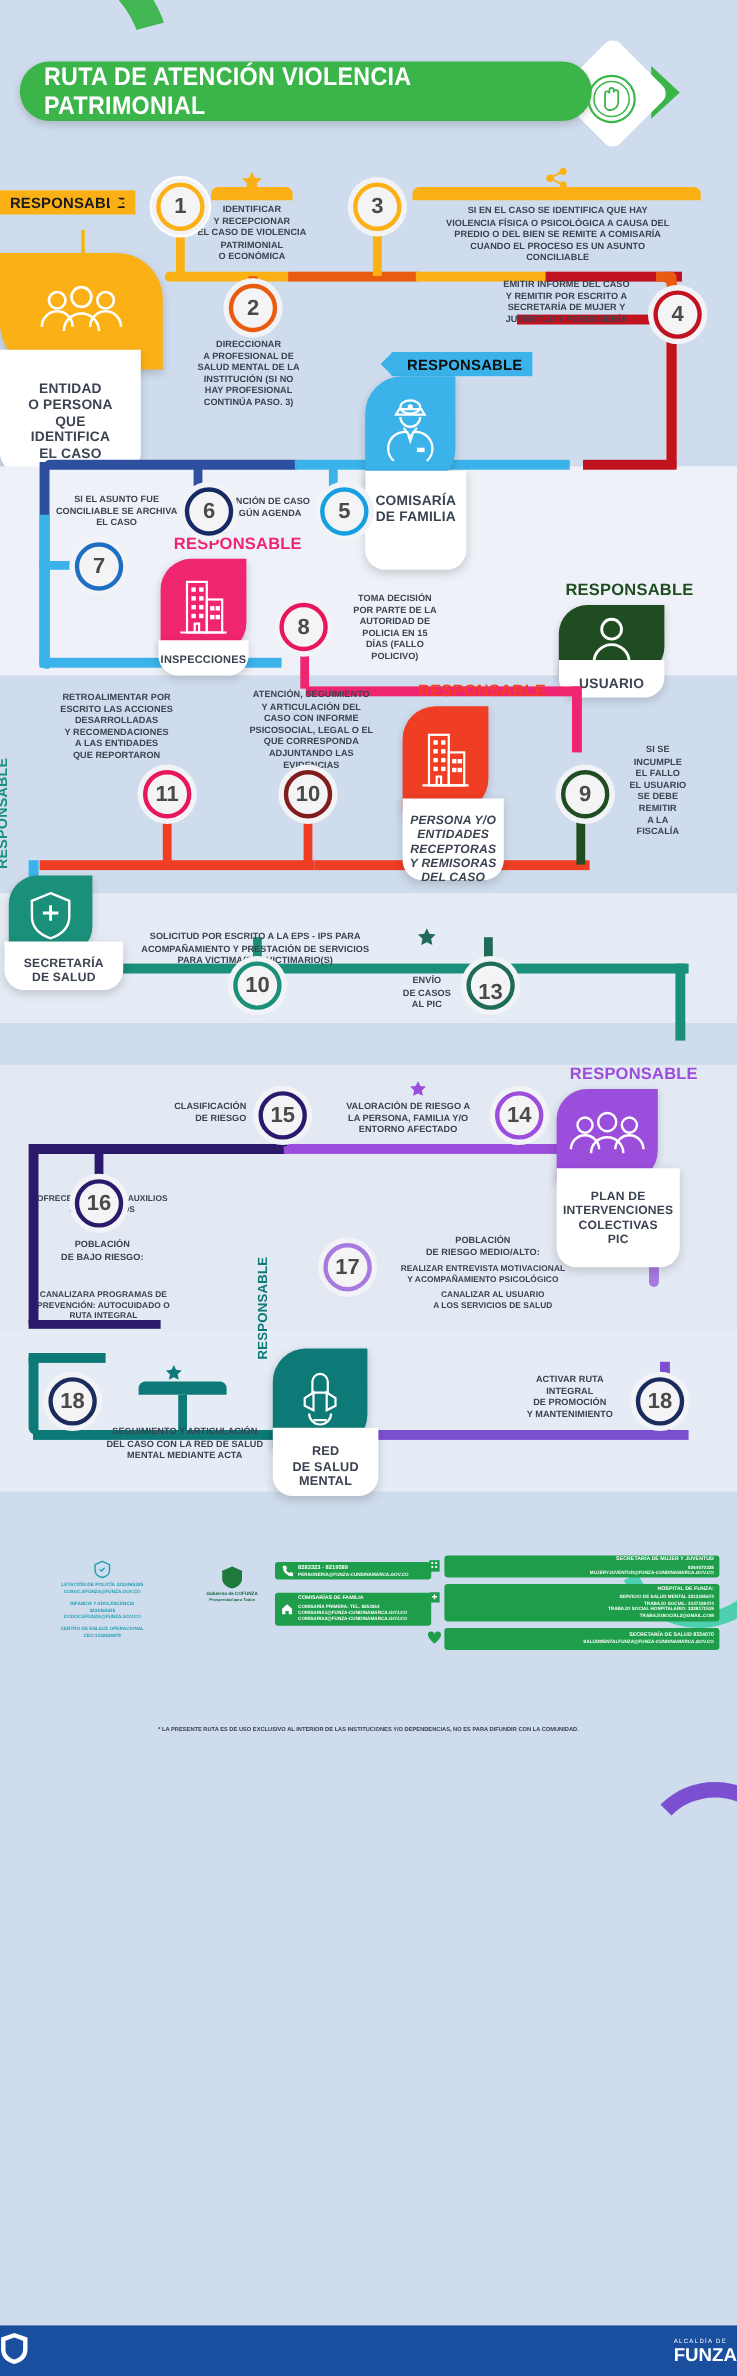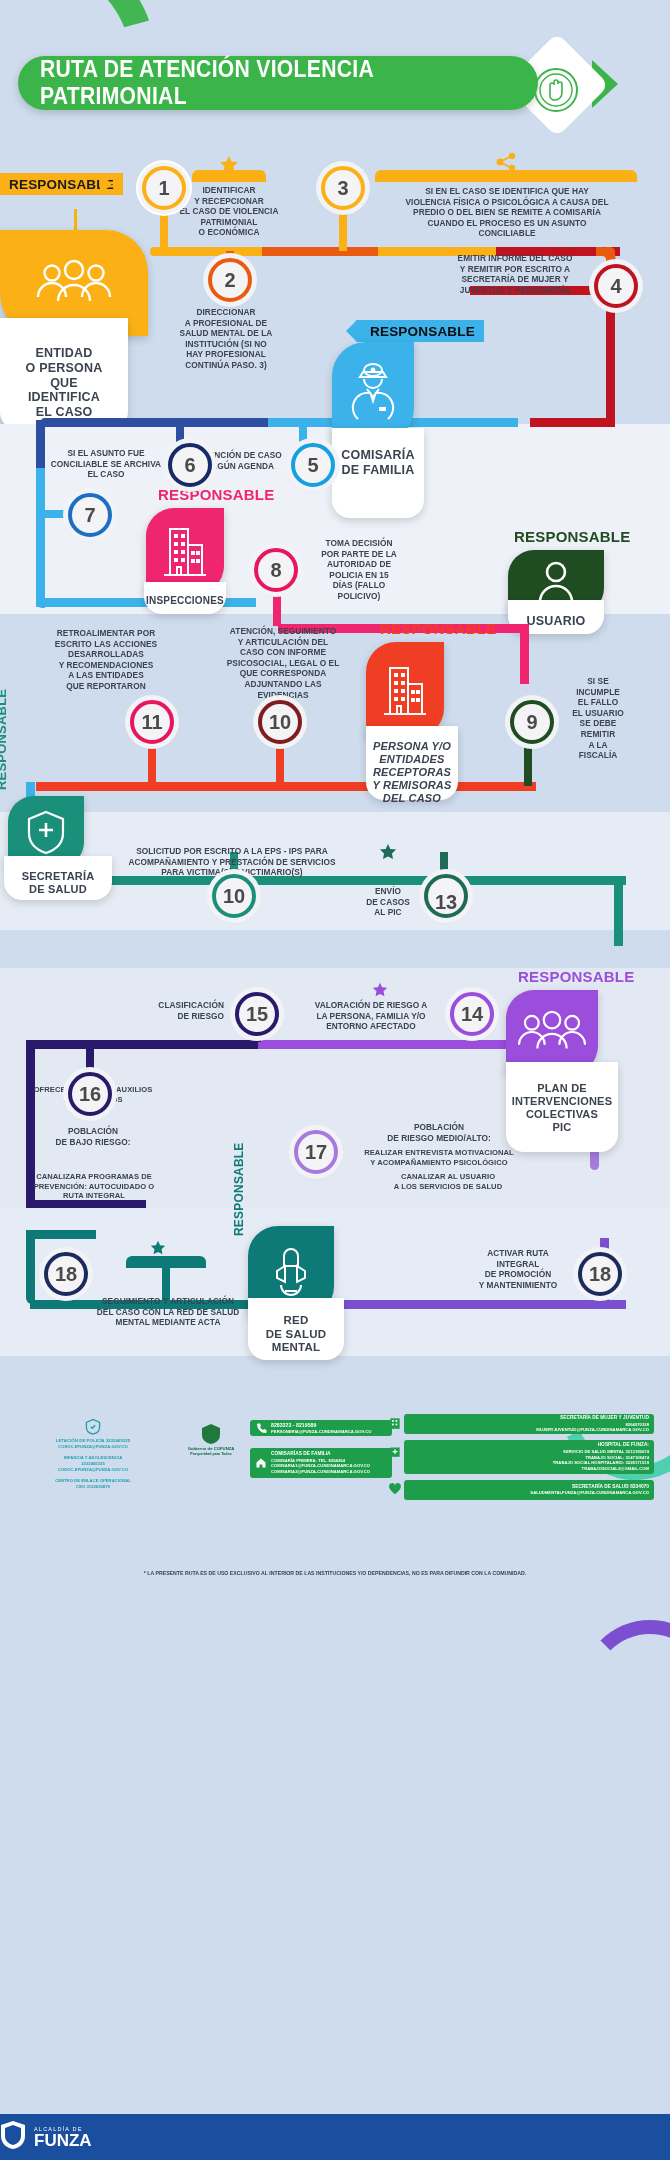--- a/index.html
+++ b/index.html
@@ -66,21 +66,21 @@
   .panel{position:absolute;background:#eef2f8;}
 
   
   .foot-box{position:absolute;border-radius:3px;display:flex;align-items:center;}
   .foot-txt{font-size:4.6px;line-height:1.38;color:#fff;font-weight:bold;
     letter-spacing:.02px;}
   .foot-txt.dark{color:#12633f;}
   .note{position:absolute;font-size:5.2px;color:#3b4250;text-align:center;
     width:670px;font-weight:bold;}
   .logo-bar{position:absolute;left:0;bottom:0;width:670px;height:46px;
-    background:#1a4fa0;display:flex;align-items:center;justify-content:flex-start;gap:8px;}
+    background:#1a4fa0;display:flex;align-items:center;justify-content:space-between;gap:8px;}
   .logo-txt{color:#fff;font-size:17px;font-weight:bold;line-height:1;}
   .logo-sub{color:#fff;font-size:5.5px;letter-spacing:1.2px;}
 </style>
 </head>
 <body>
 
 <div class="page">
 
   <div class="bg-green-arc"></div>
   <div class="bg-teal-arc"></div>

